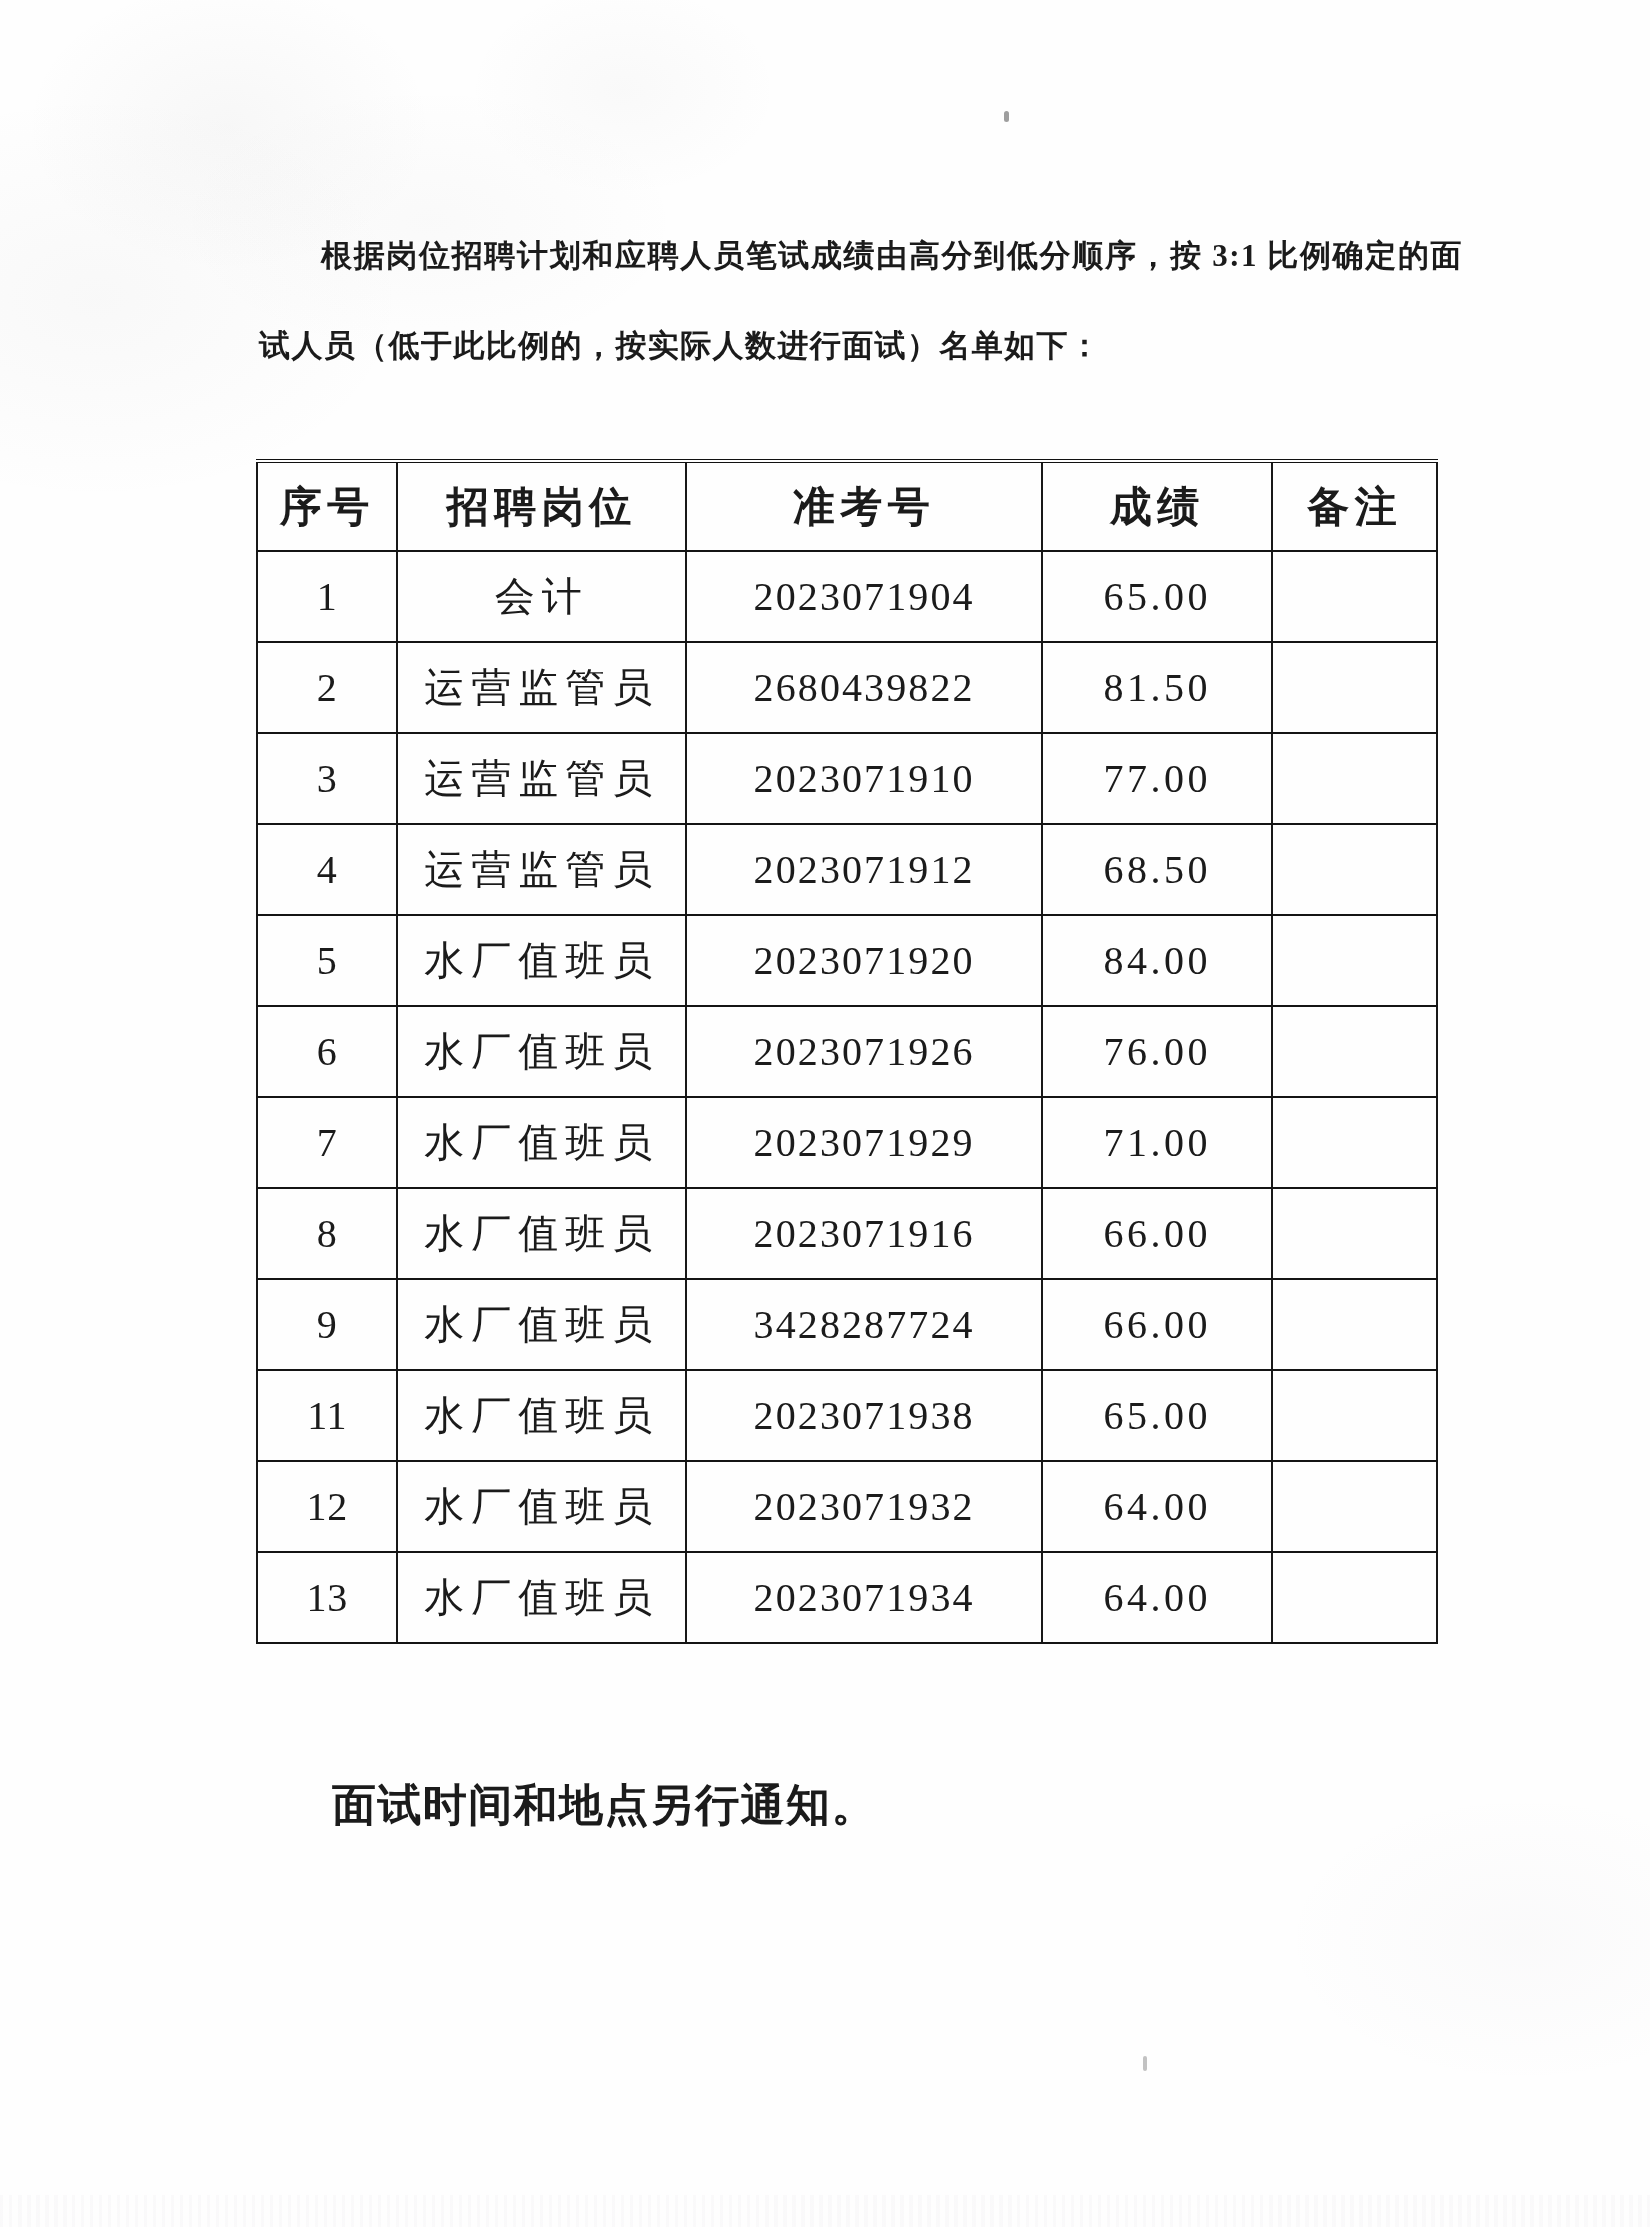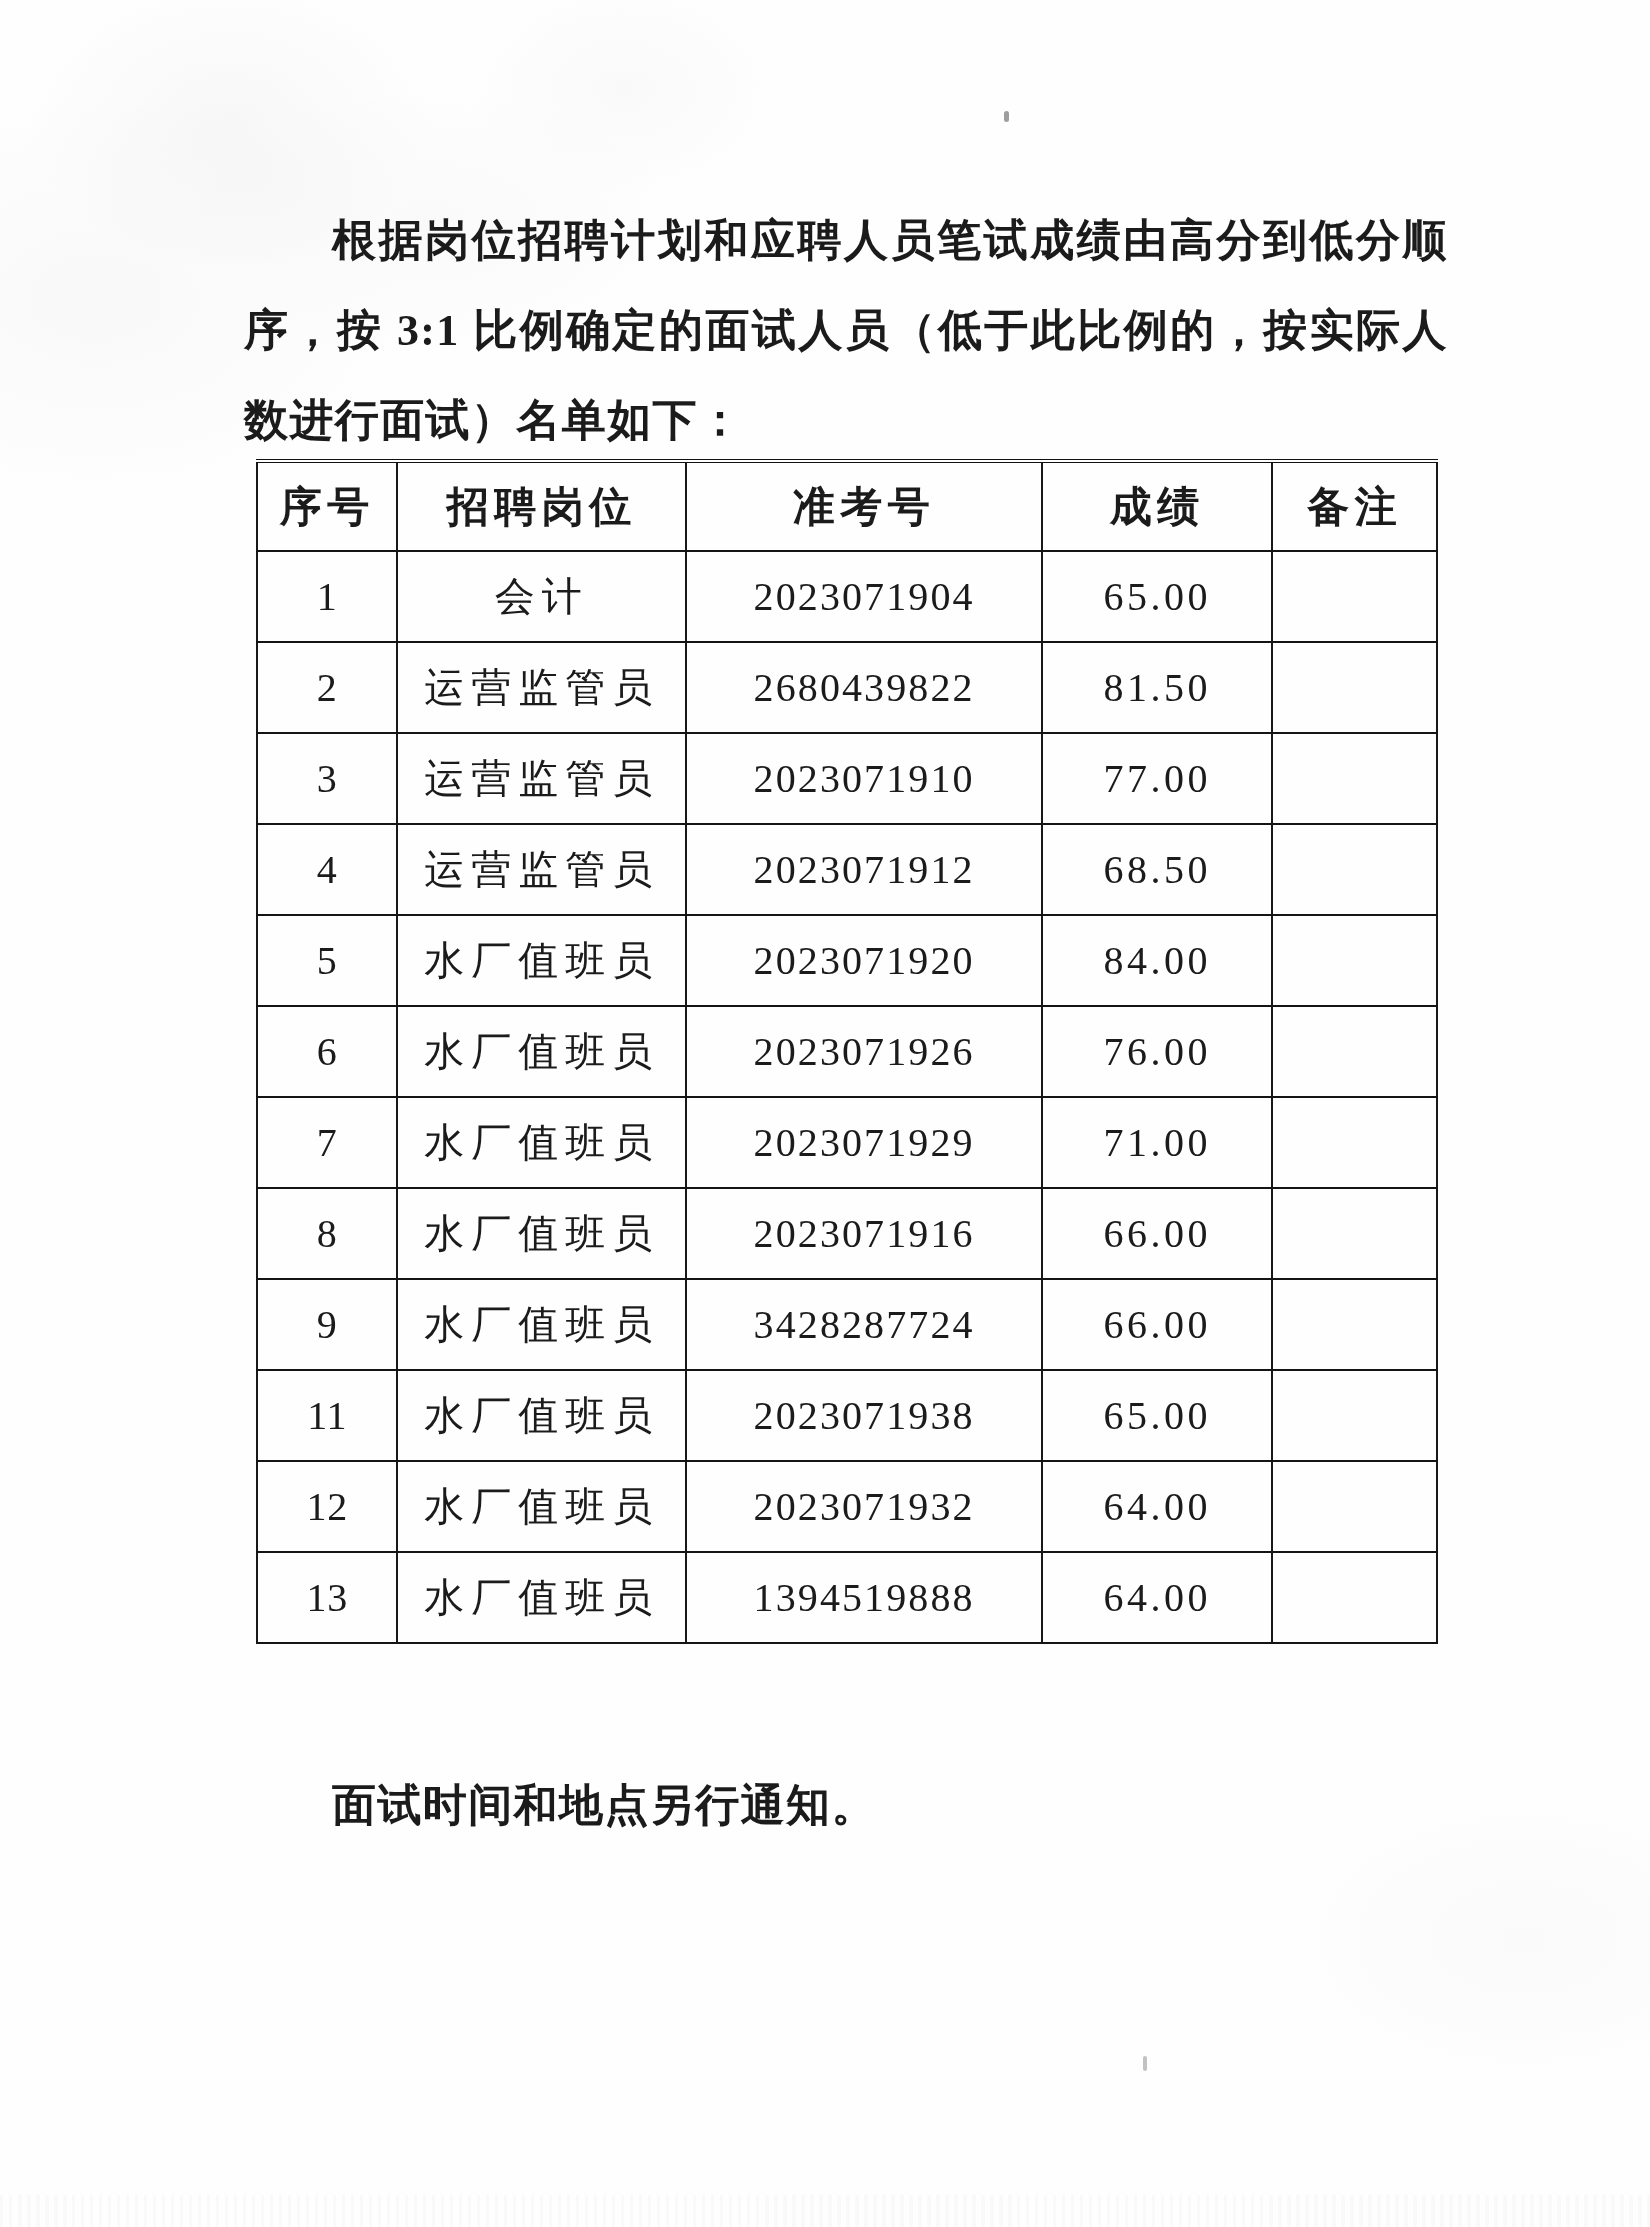--- a/index.html
+++ b/index.html
@@ -25,22 +25,22 @@
   }
   
   .page::after{
     content:"";position:absolute;left:0;right:0;bottom:0;height:32px;pointer-events:none;
     background:repeating-linear-gradient(90deg,
       rgba(150,140,160,.06) 0 3.5px, rgba(255,255,255,0) 3.5px 9px);
     opacity:.7;
   }
   .para{
     position:absolute;left:244px;top:196px;width:1204px;
-    font-size:44px;line-height:90px;font-weight:700;
-    text-indent:2em;text-align:justify;letter-spacing:1.4px;margin:0;
+    font-size:31px;line-height:90px;font-weight:700;
+    text-indent:2em;text-align:justify;letter-spacing:1.4px;margin:15px;
   }
   table.roster{
     position:absolute;left:256px;top:459px;width:1182px;
     border-collapse:collapse;table-layout:fixed;
     background:transparent;
   }
   table.roster col.c0{width:11.9%;}
   table.roster col.c1{width:24.45%;}
   table.roster col.c2{width:30.2%;}
   table.roster col.c3{width:19.5%;}
@@ -169,21 +169,21 @@
         <tr>
           <td class="c0">12</td>
           <td class="c1">水厂值班员</td>
           <td class="c2">2023071932</td>
           <td class="c3">64.00</td>
           <td class="c4"></td>
         </tr>
         <tr>
           <td class="c0">13</td>
           <td class="c1">水厂值班员</td>
-          <td class="c2">1394519888</td>
+          <td class="c2">2023071934</td>
           <td class="c3">64.00</td>
           <td class="c4"></td>
         </tr>
       </tbody>
   </table>
 
   <p class="closing">面试时间和地点另行通知。</p>
 
   <span class="speck speck-bottom"></span>
 

